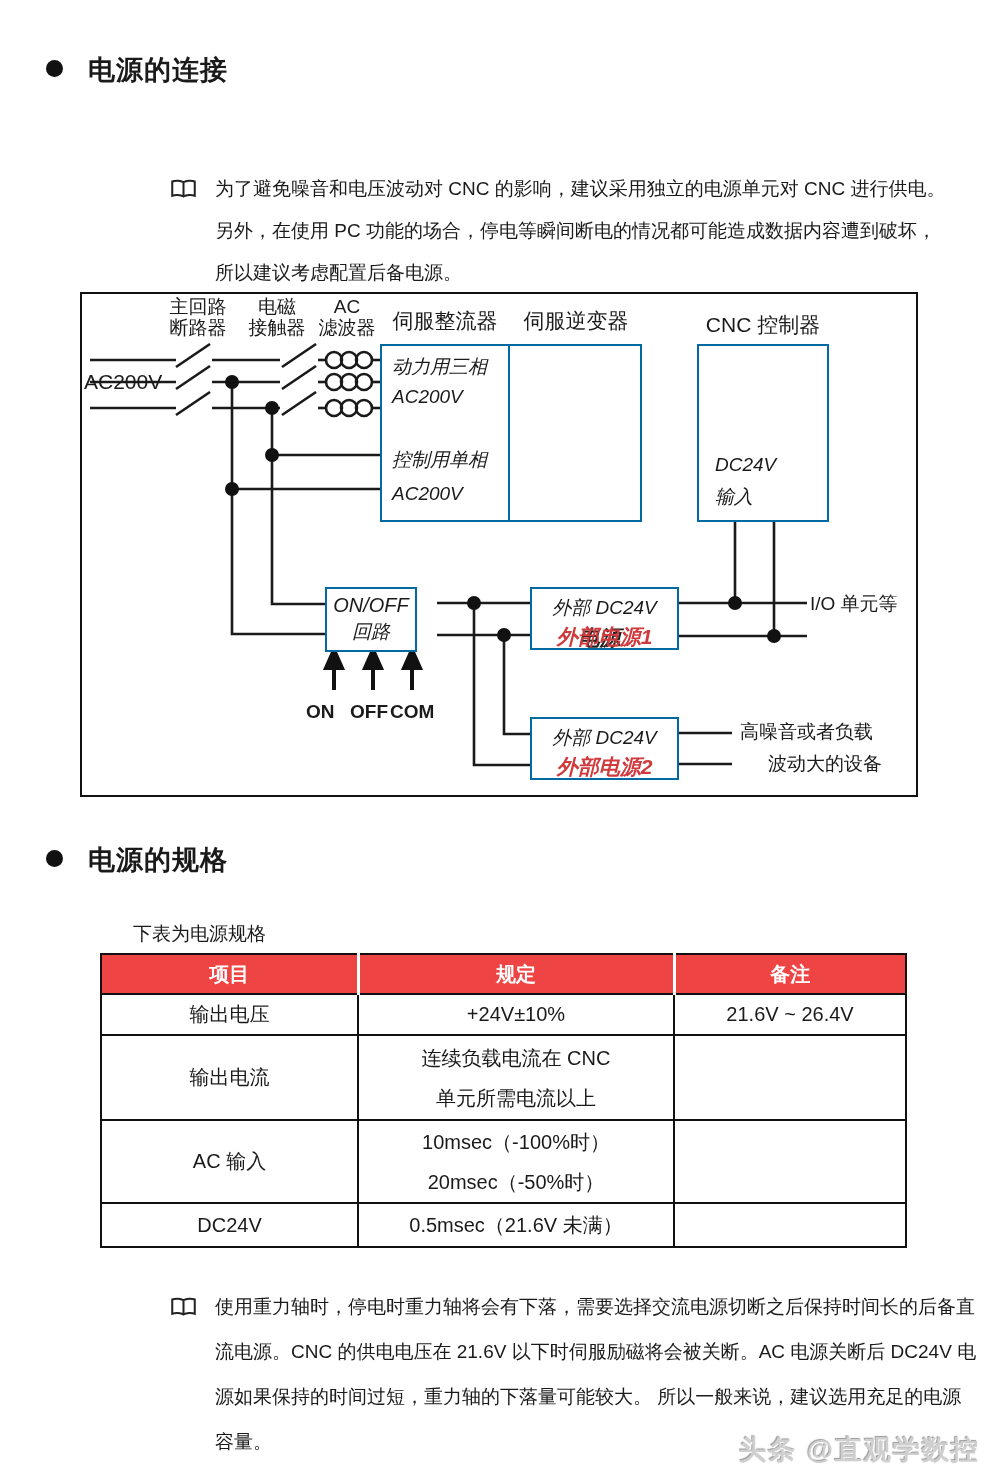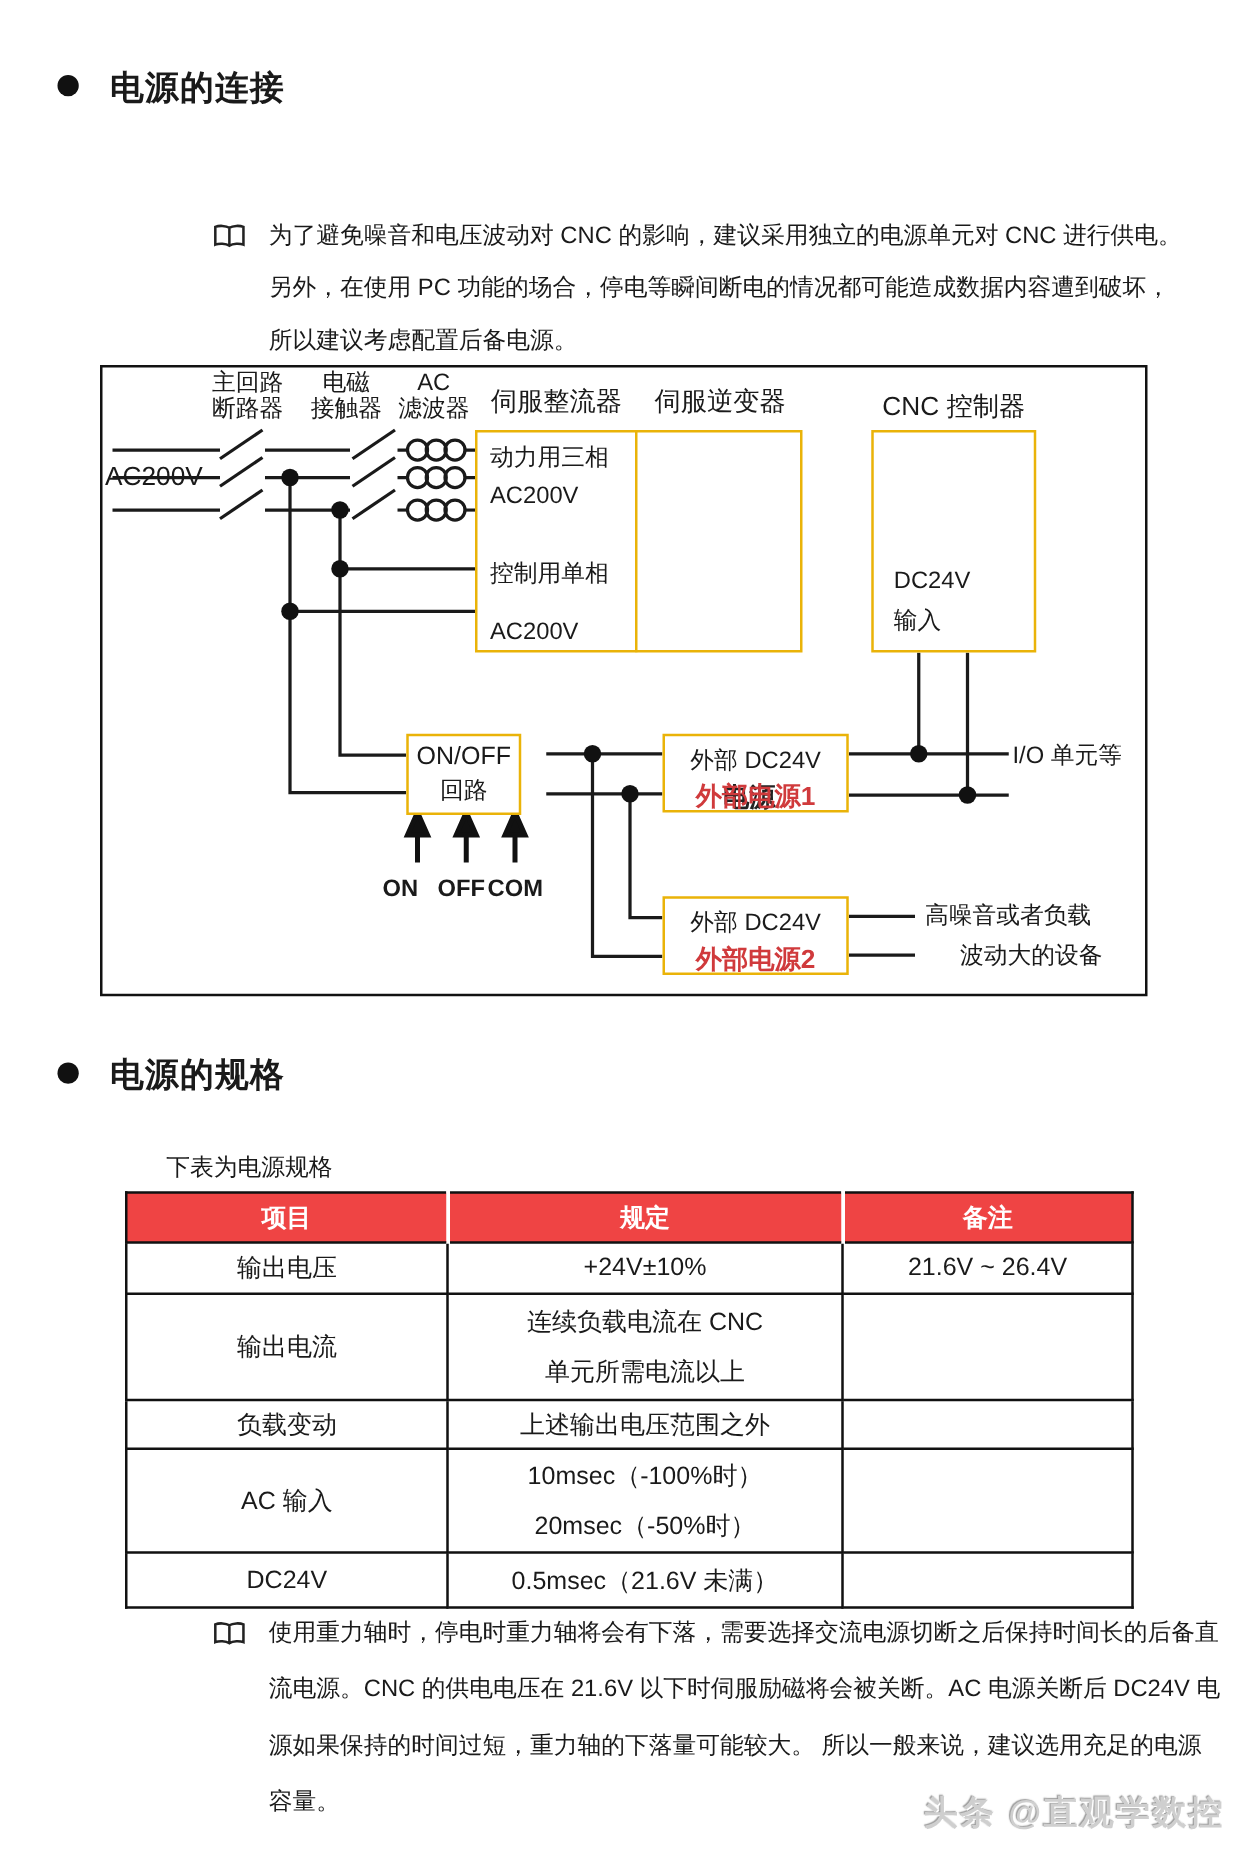--- a/index.html
+++ b/index.html
@@ -9,21 +9,21 @@
   .bullet{width:17px;height:17px;border-radius:50%;background:#111;}
   .sec-title{font-size:27px;font-weight:bold;letter-spacing:1px;}
   .body-text{font-size:19px;}
   .note-line{font-size:19px;height:42px;line-height:24px;white-space:nowrap;}
   .note2-line{font-size:19px;height:45px;line-height:24px;white-space:nowrap;}
   .book{width:27px;height:20px;}
   
   .diagram{width:838px;height:505px;border:2px solid #111;box-sizing:border-box;background:#fff;}
   .dlabel{font-size:19px;text-align:center;line-height:21px;white-space:nowrap;}
   .dlabel-big{font-size:21px;text-align:center;white-space:nowrap;}
-  .dbox{border:2px solid #eab308;box-sizing:border-box;background:#fff;}
+  .dbox{border:2px solid #0369a1;box-sizing:border-box;background:#fff;font-style:italic;}
   .dbox-txt{font-size:19px;line-height:30px;}
   .ext-line1{font-size:19px;text-align:center;margin-top:6px;}
   .ext-line2{font-size:21px;font-weight:bold;text-align:center;position:relative;margin-top:2px;}
   .red{color:#d03a3c;}
   .overlay-black{position:absolute;left:50%;top:1px;transform:translateX(-62%);color:#222;font-weight:bold;z-index:0;}
   .over-red{position:relative;z-index:1;}
   .arrow-label{font-size:19px;font-weight:bold;white-space:nowrap;}
   
   table.spec{border-collapse:collapse;table-layout:fixed;width:805px;}
   table.spec td,table.spec th{border:2px solid #111;padding:0;text-align:center;vertical-align:middle;font-size:20px;}
@@ -142,21 +142,21 @@
     </div>
     <div class="abs dlabel-big" style="left:298px;top:13px;width:130px;">伺服整流器</div>
     <div class="abs dlabel-big" style="left:428px;top:13px;width:132px;">伺服逆变器</div>
     <div class="abs dlabel-big" style="left:613px;top:17px;width:136px;">CNC 控制器</div>
 
     <div class="abs" style="left:2px;top:76px;font-size:21px;">AC200V</div>
 
     <div class="abs dbox" style="left:298px;top:50px;width:130px;height:178px;">
       <div class="dbox-txt" style="margin:6px 0 0 10px;">动力用三相</div>
       <div class="dbox-txt" style="margin:0 0 0 10px;">AC200V</div>
-      <div class="dbox-txt" style="margin:33px 0 16px 10px;">控制用单相</div>
+      <div class="dbox-txt" style="margin:33px 0 4px 10px;">控制用单相</div>
       <div class="dbox-txt" style="margin:2px 0 0 10px;">AC200V</div>
     </div>
 
     <div class="abs dbox" style="left:426px;top:50px;width:134px;height:178px;"></div>
 
     <div class="abs dbox" style="left:615px;top:50px;width:132px;height:178px;">
       <div class="dbox-txt" style="margin:104px 0 0 16px;">DC24V</div>
       <div class="dbox-txt" style="margin:2px 0 0 16px;">输入</div>
     </div>
 
@@ -210,25 +210,20 @@
       <td>21.6V ~ 26.4V</td>
     </tr>
     <tr style="height:85px;">
       <td>输出电流</td>
       <td>
         <div class="cell-line">连续负载电流在 CNC</div>
         <div class="cell-line">单元所需电流以上</div>
       </td>
       <td></td>
     </tr>
-    <tr style="height:39px;">
-      <td>负载变动</td>
-      <td>上述输出电压范围之外</td>
-      <td></td>
-    </tr>
     <tr style="height:83px;">
       <td>AC 输入</td>
       <td>
         <div class="cell-line">10msec（-100%时）</div>
         <div class="cell-line">20msec（-50%时）</div>
       </td>
       <td></td>
     </tr>
     <tr style="height:44px;">
       <td>DC24V</td>

